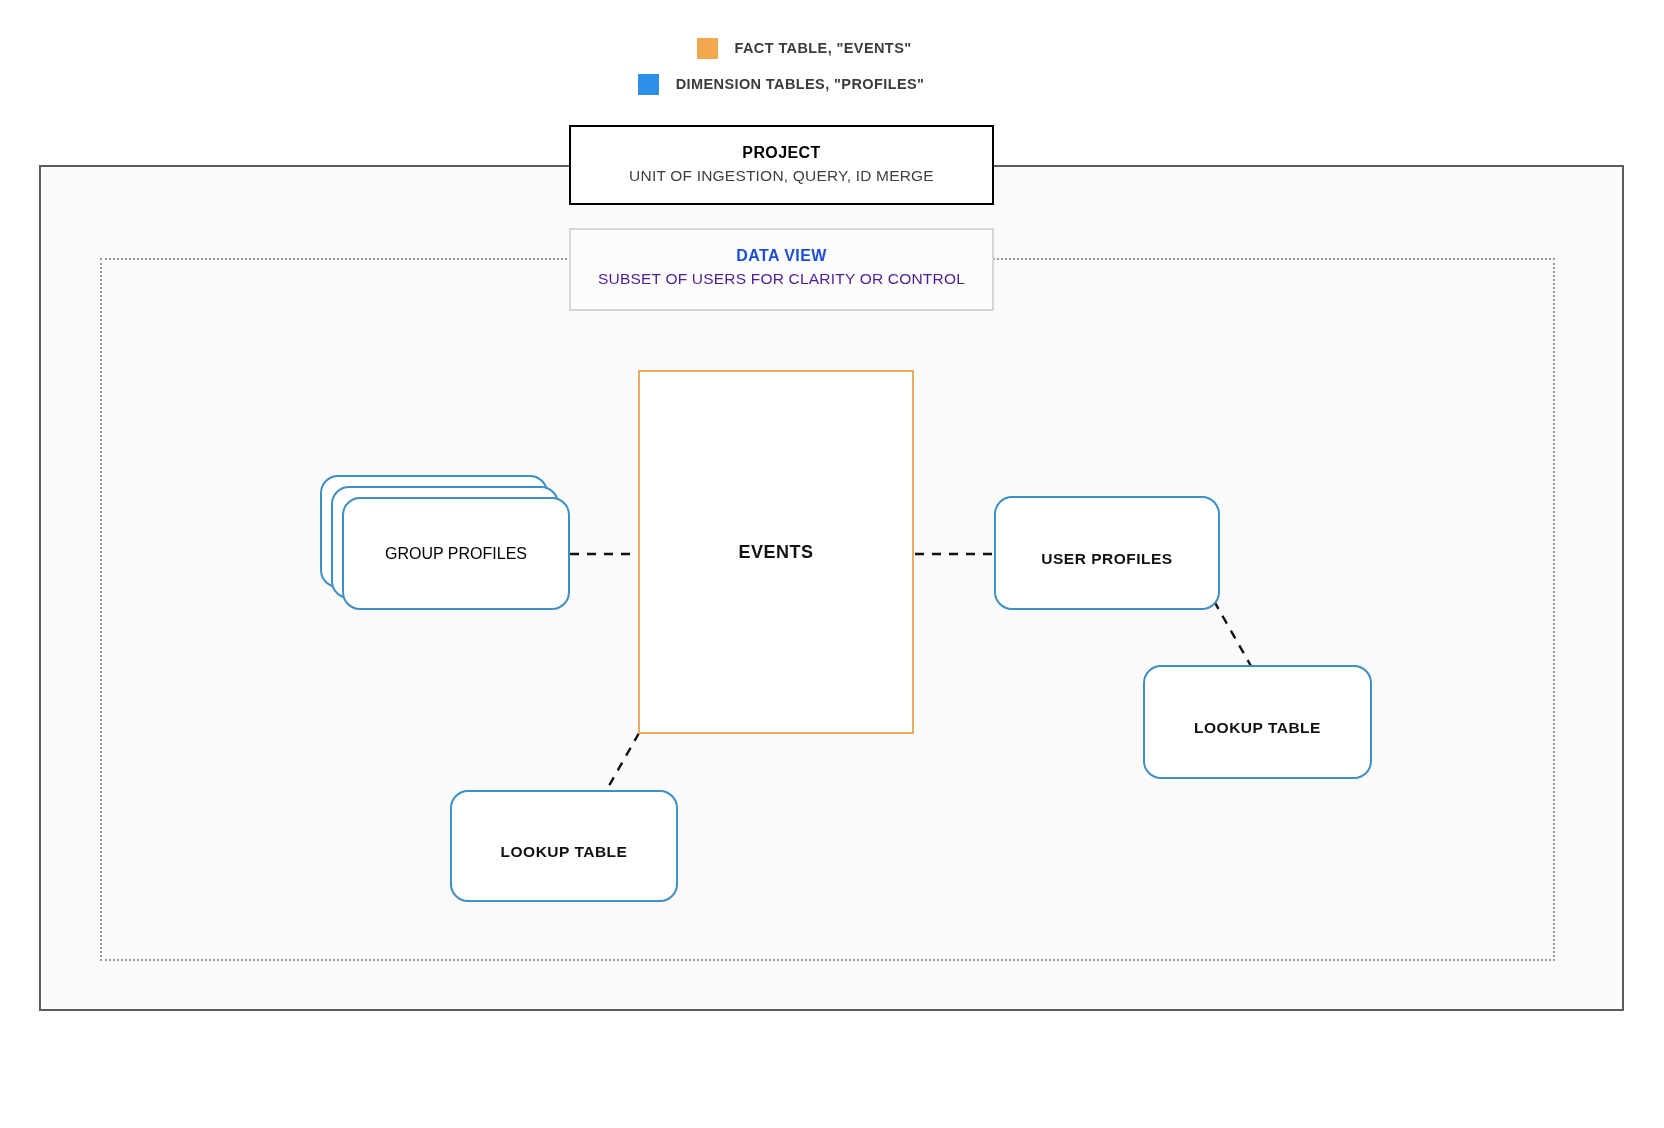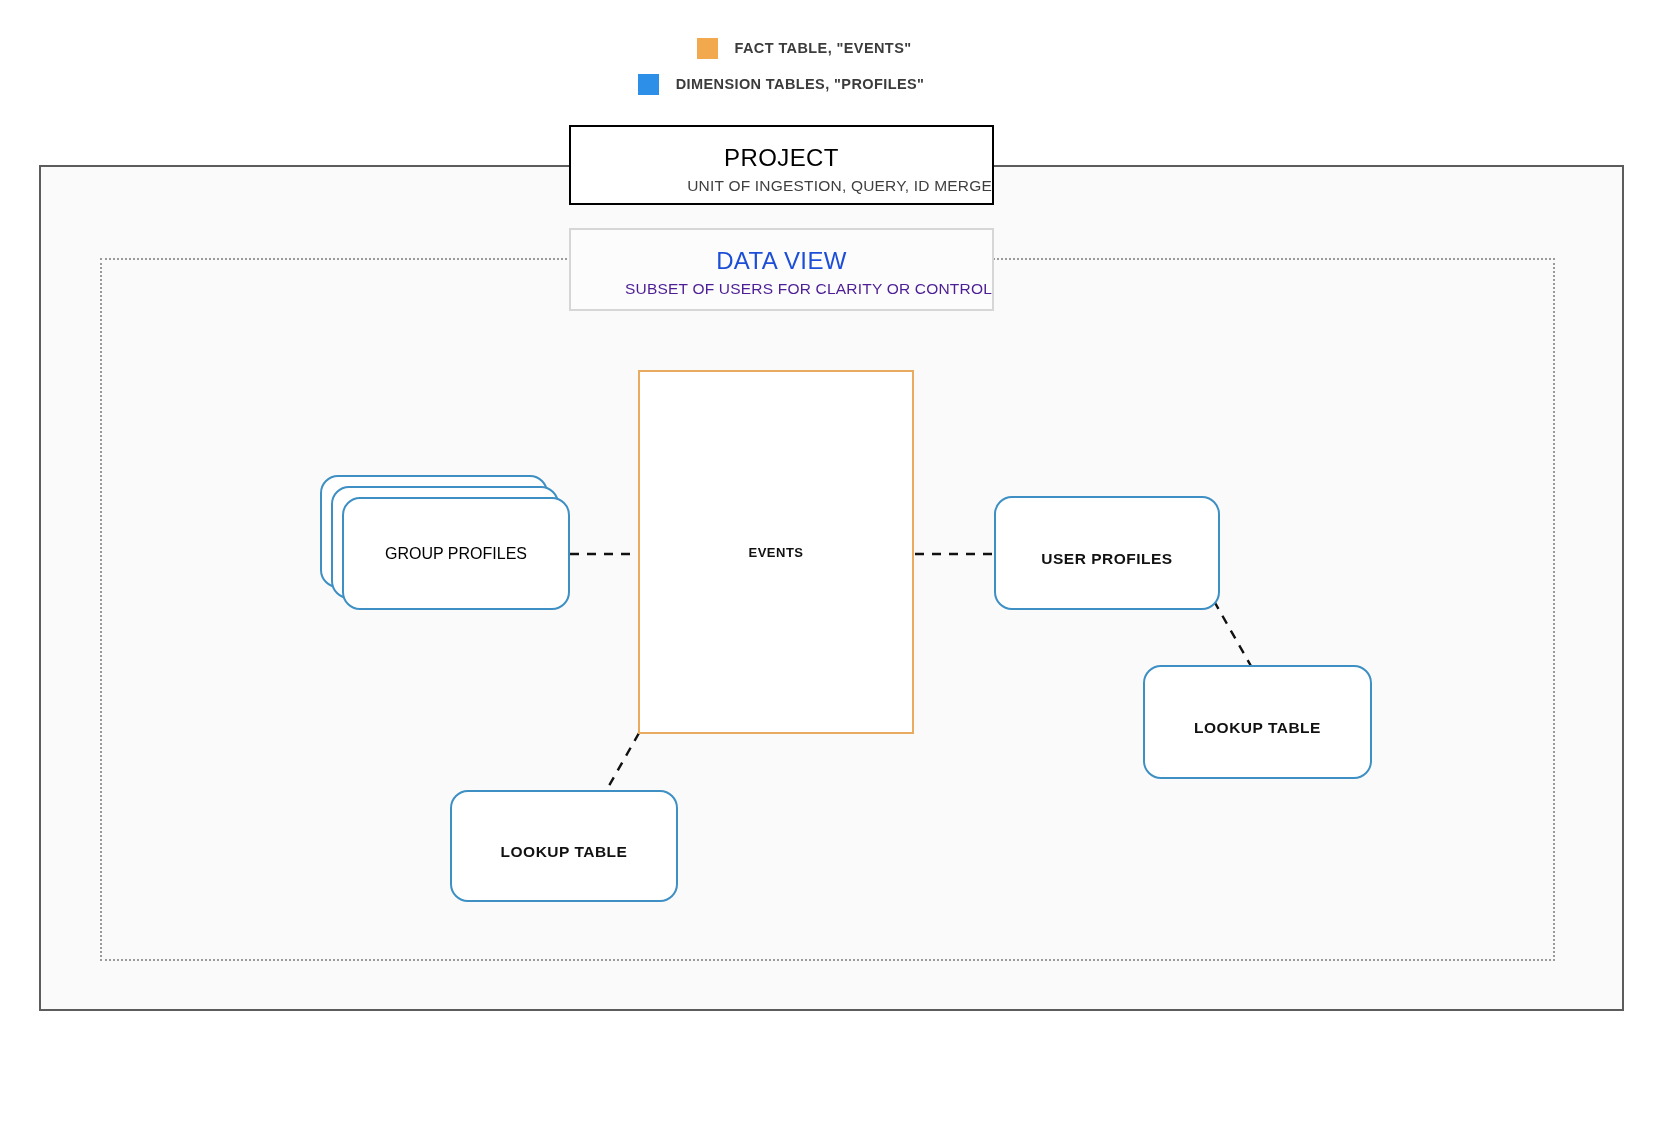--- a/index.html
+++ b/index.html
@@ -81,31 +81,30 @@
 
   
   .header-card {
     position: absolute;
     box-sizing: border-box;
     background: #ffffff;
     text-align: center;
     padding-top: 15px;
   }
   .header-card .title {
-    font-size: 24px;
-    font-weight: normal;
+    font-size: 16px;
+    font-weight: bold;
     letter-spacing: 0.4px;
     line-height: 1.35;
   }
   .header-card .subtitle {
     font-size: 15.5px;
     font-weight: normal;
     letter-spacing: 0.2px;
     line-height: 1.5;
-    text-align: right;
   }
 
   .project-card {
     left: 569px;
     top: 125px;
     width: 425px;
     height: 80px;
     border: 2px solid #000000;
   }
   .project-card .title { color: #000000; }
@@ -130,21 +129,21 @@
     width: 276px;
     height: 364px;
     background: #ffffff;
     border: 2px solid #eaab60;
     box-sizing: border-box;
     display: flex;
     align-items: center;
     justify-content: center;
   }
   .events-box .node-label {
-    font-size: 13px;
+    font-size: 18px;
     font-weight: bold;
     color: #111111;
     letter-spacing: 0.5px;
   }
 
   
   .node {
     position: absolute;
     box-sizing: border-box;
     background: #ffffff;

